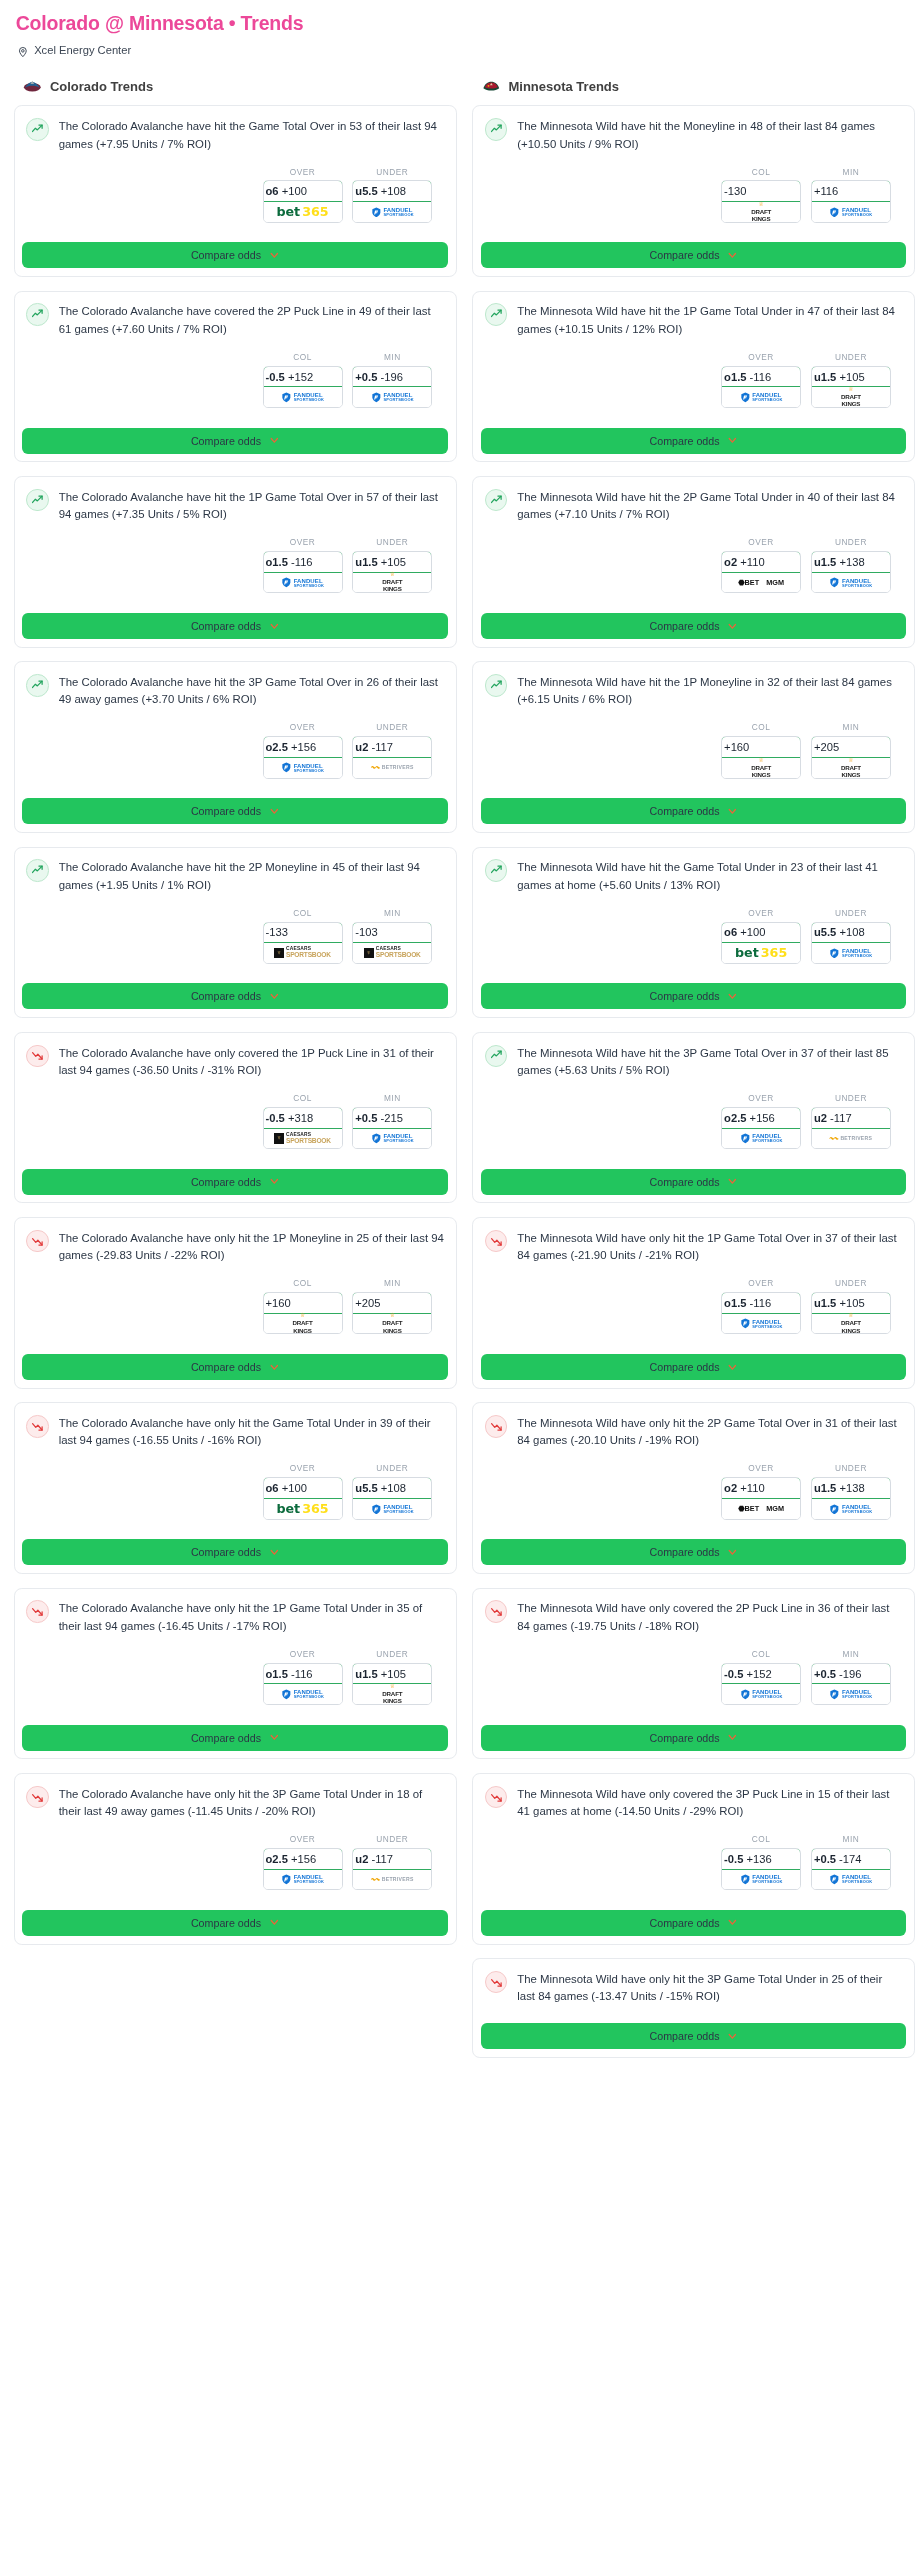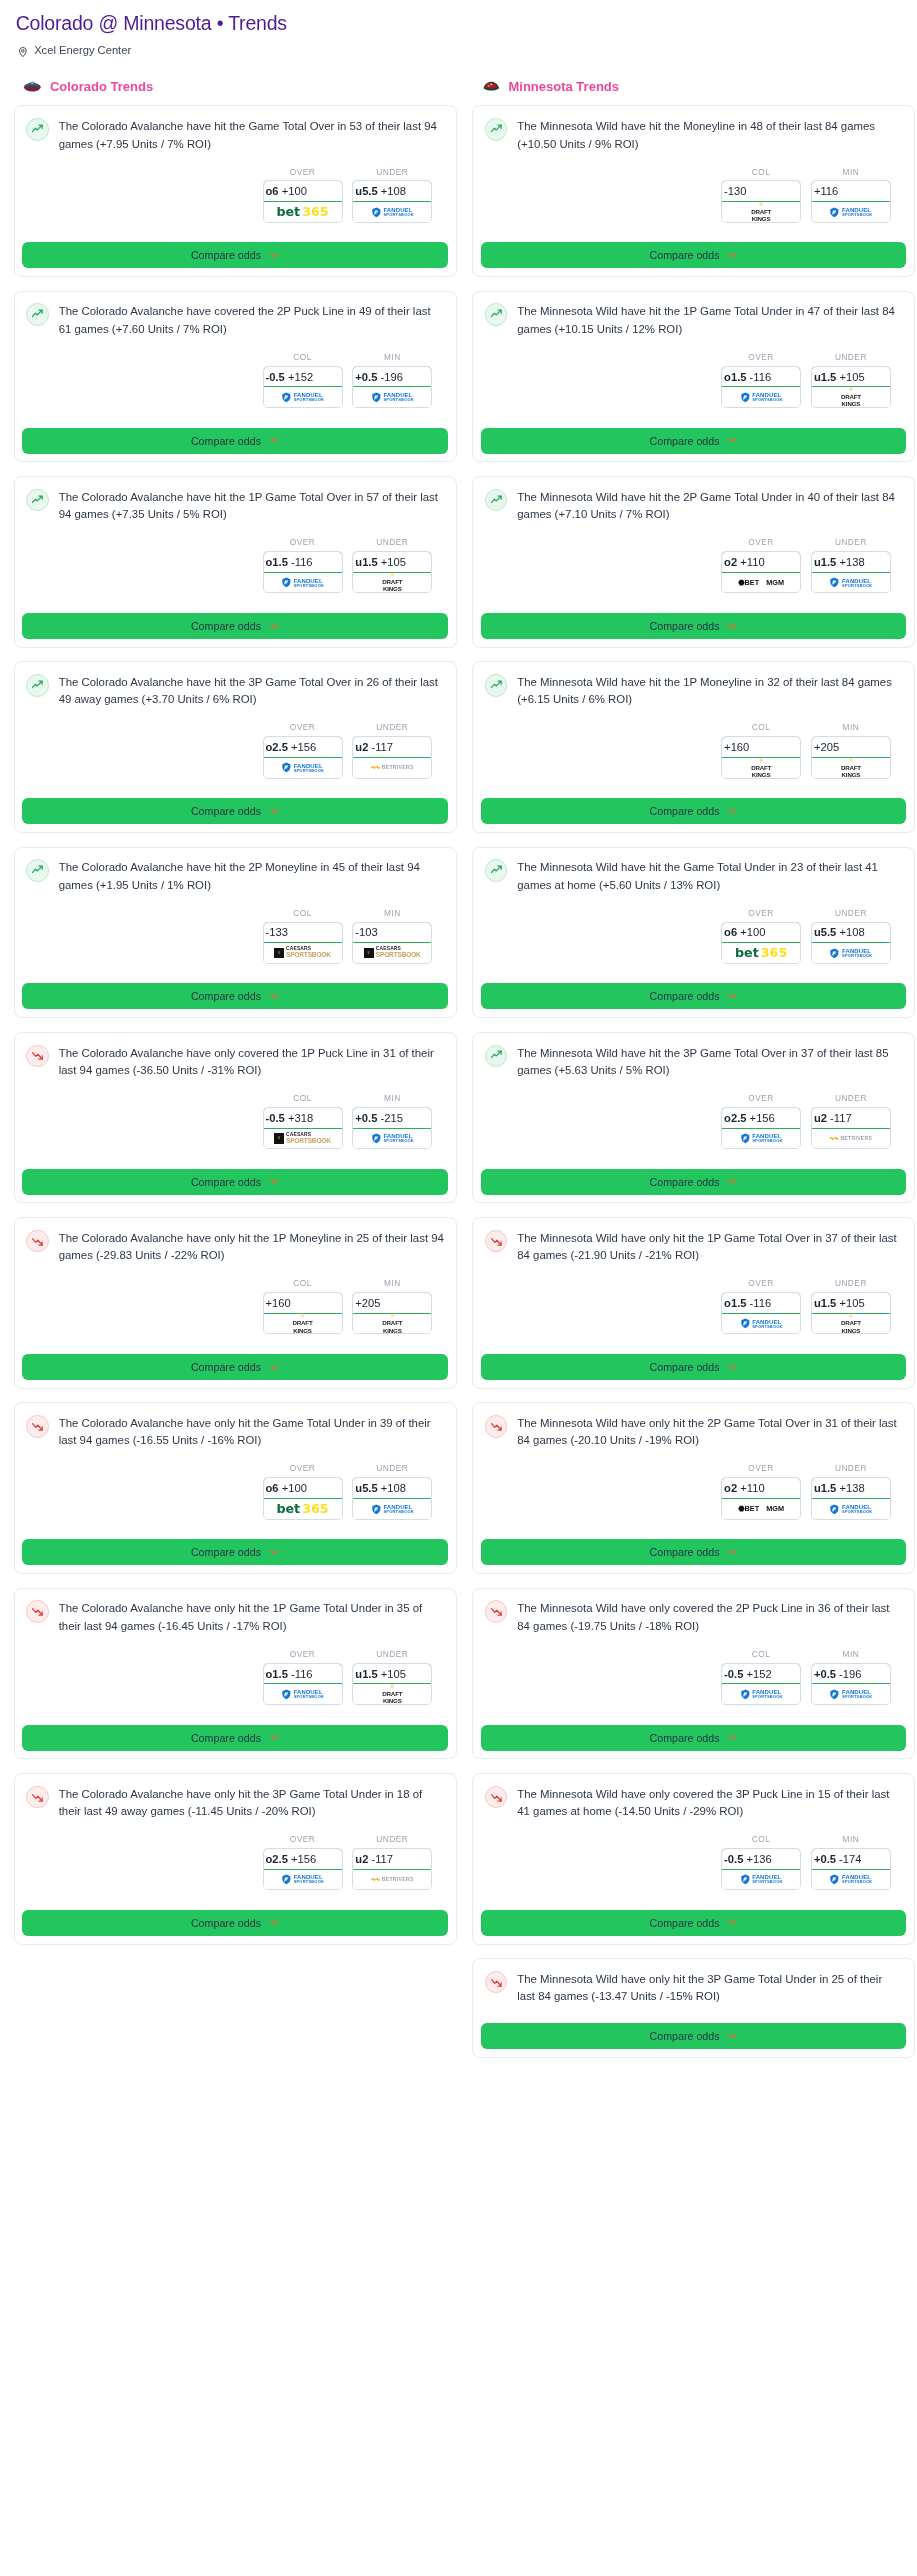--- a/index.html
+++ b/index.html
@@ -8,23 +8,23 @@
     background: #ffffff;
     font-family: "Liberation Sans", sans-serif;
     color: #1b2430;
     -webkit-font-smoothing: antialiased;
   }
   .page { padding: 9.8px 13.7px 17.6px 13.7px; }
 
   
   .page-title {
     font-size: 19.5px;
-    font-weight: normal;
+    font-weight: bold;
     letter-spacing: -0.2px;
-    color: #4c1d95;
+    color: #ec4899;
     margin: 2px 0 8.8px 2px;
   }
   .venue-row {
     display: flex;
     align-items: center;
     gap: 5.9px;
     margin: 0 0 0 2.9px;
   }
   .venue-text { font-size: 11.2px; color: #3c4654; }
   .pin-icon { width: 11.7px; height: 11.7px; display: block; color: #3c4654; }
@@ -40,21 +40,21 @@
   .col-header {
     display: flex;
     align-items: center;
     gap: 7.8px;
     padding: 0 0 9.8px 9.8px;
   }
   .col-header .logo { width: 18.6px; height: 18.6px; flex: 0 0 18.6px; }
   .col-header .title {
     font-size: 13px;
     font-weight: bold;
-    color: #ec4899;
+    color: #404040;
   }
 
   
   .card {
     border: 1px solid #e7eaee;
     border-radius: 7.8px;
     background: #ffffff;
     margin-bottom: 13.7px;
     overflow: hidden;
   }

